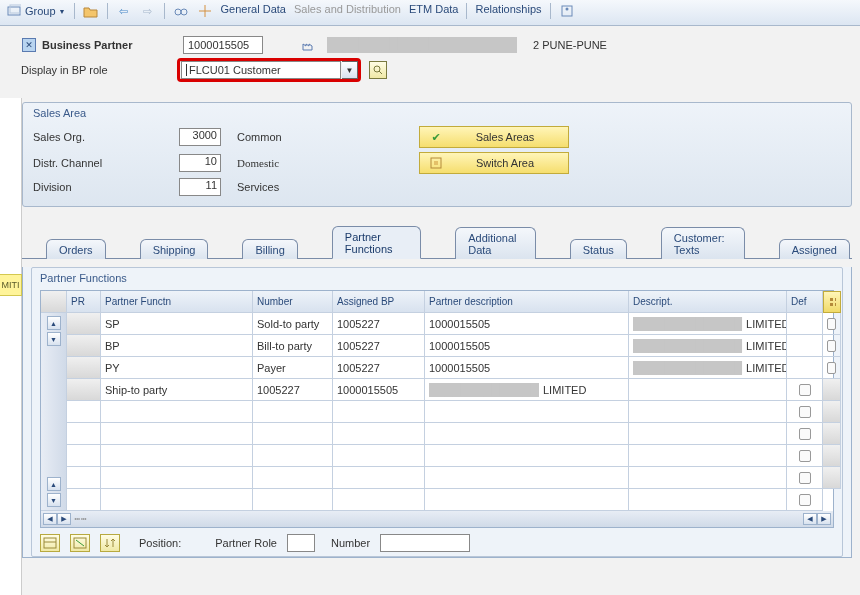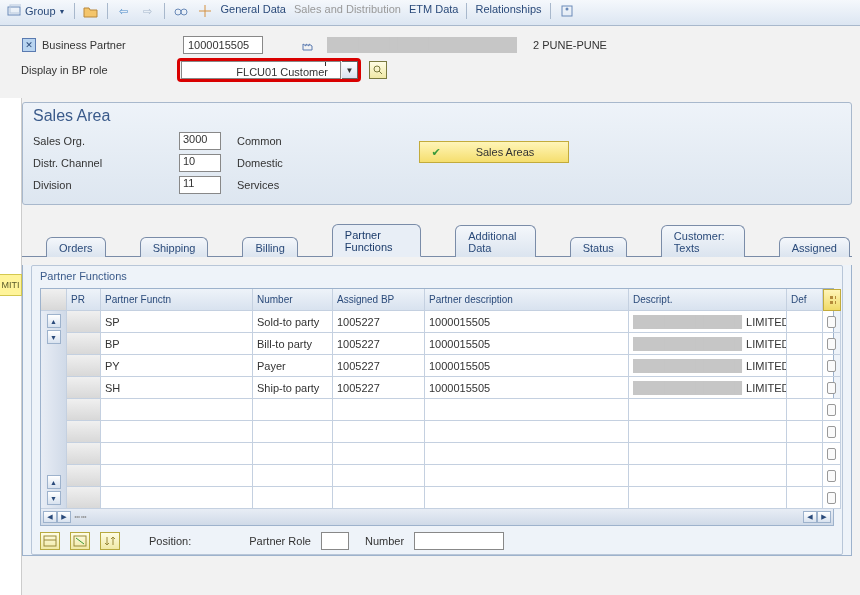--- a/index.html
+++ b/index.html
@@ -33,21 +33,21 @@
     border:1px solid #888; background:#fff; height:18px; padding:0 4px;
     font:inherit; display:inline-flex; align-items:center;
   }
   .bp-input { width:80px; background:#fff; }
   .role-wrap {
     border:3px solid #d90000; border-radius:4px; display:flex; align-items:center;
     padding:0; height:24px;
   }
   .role-select {
     border:1px solid #888; height:18px; width:160px; background:#fff;
-    display:flex; align-items:flex-end; padding:0 12px; margin:1px;flex-direction:column;
+    display:flex; align-items:center; padding:0 4px; margin:1px;
   }
   .role-btn { width:16px; height:18px; background:linear-gradient(#fff,#d8e2ef); border:1px solid #666; border-left:none; display:flex; align-items:center; justify-content:center; font-size:8px; }
   .search-help {
     width:18px; height:18px; border:1px solid #7a7a3f; background:linear-gradient(#fffde4,#f0e9a6);
     display:flex; align-items:center; justify-content:center; margin-left:2px;
   }
   .left-stub {
     position:absolute; left:0; top:98px; width:22px; height:505px;
     background:#fff; border-right:1px solid #ccc;
   }
@@ -57,25 +57,25 @@
     display:flex; align-items:center; justify-content:center; font-size:9px;
     color:#5a5a2a; overflow:hidden;
   }
   .section {
     margin:20px 0 0 0;
     background:linear-gradient(#eef3f9,#dde6f0);
     border:1px solid #a8b8cc; border-radius:3px;
     padding:0;
   }
   .section-title {
-    color:#3a5a8a; padding:4px 10px 6px; font-size:16px;
+    color:#3a5a8a; padding:4px 10px 6px; font-size:11px;
     border-bottom:1px solid transparent;
   }
   .sales-area-body { padding:0 10px 10px; display:grid; grid-template-columns: 146px 50px 120px 1fr; row-gap:4px; align-items:center; }
-  .sa-inp { border:1px solid #888; background:#fff; height:18px; width:42px; text-align:left; padding:0 3px; }
+  .sa-inp { border:1px solid #888; background:#fff; height:18px; width:42px; text-align:right; padding:0 3px; }
   .sa-btns { grid-column: 4; grid-row: 1 / span 2; display:flex; flex-direction:column; gap:4px; padding-left:70px;}
   .yellow-btn {
     width:150px; height:22px;
     border:1px solid #c2ab3b;
     background:linear-gradient(#fff5b8,#f5de6e);
     display:flex; align-items:center; gap:6px; padding:0 8px;
     justify-content:flex-start;
   }
   .yellow-btn span.txt { flex:1; text-align:center; }
   .tabs {
@@ -195,21 +195,21 @@
 <div class="left-stub">
   <div class="miti">
       <span>MITI</span>
     </div>
 </div>
 
 <div class="main">
 
   <div class="row">
     <span class="ico" style="border:1px solid #5a7ab0;background:#b8d4f0;width:14px;height:14px;font-size:9px;color:#2a4a7a;">✕</span>
-    <span class="lbl" style="width:135px;">Business Partner</span>
+    <span class="lbl" style="width:135px;font-weight:bold;">Business Partner</span>
     <span class="inp bp-input">
         <span>1000015505</span>
       </span>
     <span style="width:26px;"></span>
     <span class="ico">
       <svg width="16" height="14">
           <path d="M2 12V6l3 2V6l3 2V6l3 2v4z" fill="none" stroke="#5a7ab0"></path>
         </svg>
     </span>
     <span class="redact" style="display:inline-block;height:16px;width:190px;margin-left:4px;">██████████████████</span>
@@ -237,25 +237,34 @@
     <div class="section-title">Sales Area</div>
     <div class="sales-area-body">
       <span>Sales Org.</span>
       <span class="sa-inp"><span>3000</span></span>
       <span style="padding-left:8px;">Common</span>
       <div class="sa-btns">
         <div class="yellow-btn">
           <span class="ico" style="color:#3a9a3a;">✔</span>
           <span class="txt">Sales Areas</span>
         </div>
+        <div class="yellow-btn">
+          <span class="ico">
+            <svg width="12" height="12">
+                <rect x="1" y="1" width="10" height="10" fill="none" stroke="#b48a3a"></rect>
+                <path d="M4 4h4v4H4z" fill="#e4c068"></path>
+              </svg>
+          </span>
+          <span class="txt">Switch Area</span>
+        </div>
       </div>
 
       <span>Distr. Channel</span>
       <span class="sa-inp"><span>10</span></span>
-      <span style="padding-left:8px;">Domestic</span>
+      <span style="padding-left:8px;font-family:Liberation Serif, serif;">Domestic</span>
 
       <span>Division</span>
       <span class="sa-inp"><span>11</span></span>
       <span style="padding-left:8px;">Services</span>
       <span></span>
     </div>
   </div>
 
   <div class="tabs">
     <div class="tab"><span>Orders</span></div>
@@ -330,21 +339,20 @@
             <div class="td">1000015505</div>
             <div class="td">
               <span class="redact" style="display:inline-block;width:110px;height:14px;">██████████████</span>
               <span style="margin-left:4px;">LIMITED</span>
             </div>
             <div class="td"></div>
             <div class="td">
               <span class="chk"></span>
             </div>
             <div class="td row-sel"></div>
-            <div class="td">SH</div>
             <div class="td">Ship-to party</div>
             <div class="td">1005227</div>
             <div class="td">1000015505</div>
             <div class="td">
               <span class="redact" style="display:inline-block;width:110px;height:14px;">██████████████</span>
               <span style="margin-left:4px;">LIMITED</span>
             </div>
             <div class="td"></div>
             <div class="td">
               <span class="chk"></span>
@@ -421,21 +429,21 @@
           <svg width="14" height="12">
               <rect x="1" y="1" width="12" height="10" fill="none" stroke="#9a8a3a"></rect>
               <line x1="3" y1="3" x2="11" y2="9" stroke="#3a9a3a"></line>
             </svg>
         </span>
         <span class="ft-ico">
           <svg width="14" height="12">
               <path d="M4 2v8M2 8l2 2 2-2M10 10V2M8 4l2-2 2 2" stroke="#9a8a3a" fill="none"></path>
             </svg>
         </span>
-        <span style="margin-left:10px;padding-left:9px;">Position:</span>
-        <span style="margin-left:48px;">Partner Role</span>
+        <span style="padding-left:9px;">Position:</span>
+        <span style="margin-left:24px;">Partner Role</span>
         <span class="inp" style="width:28px;"></span>
         <span style="margin-left:6px;">Number</span>
         <span class="inp" style="width:90px;"></span>
       </div>
     </div>
   </div>
 </div>
 
 </body></html>

